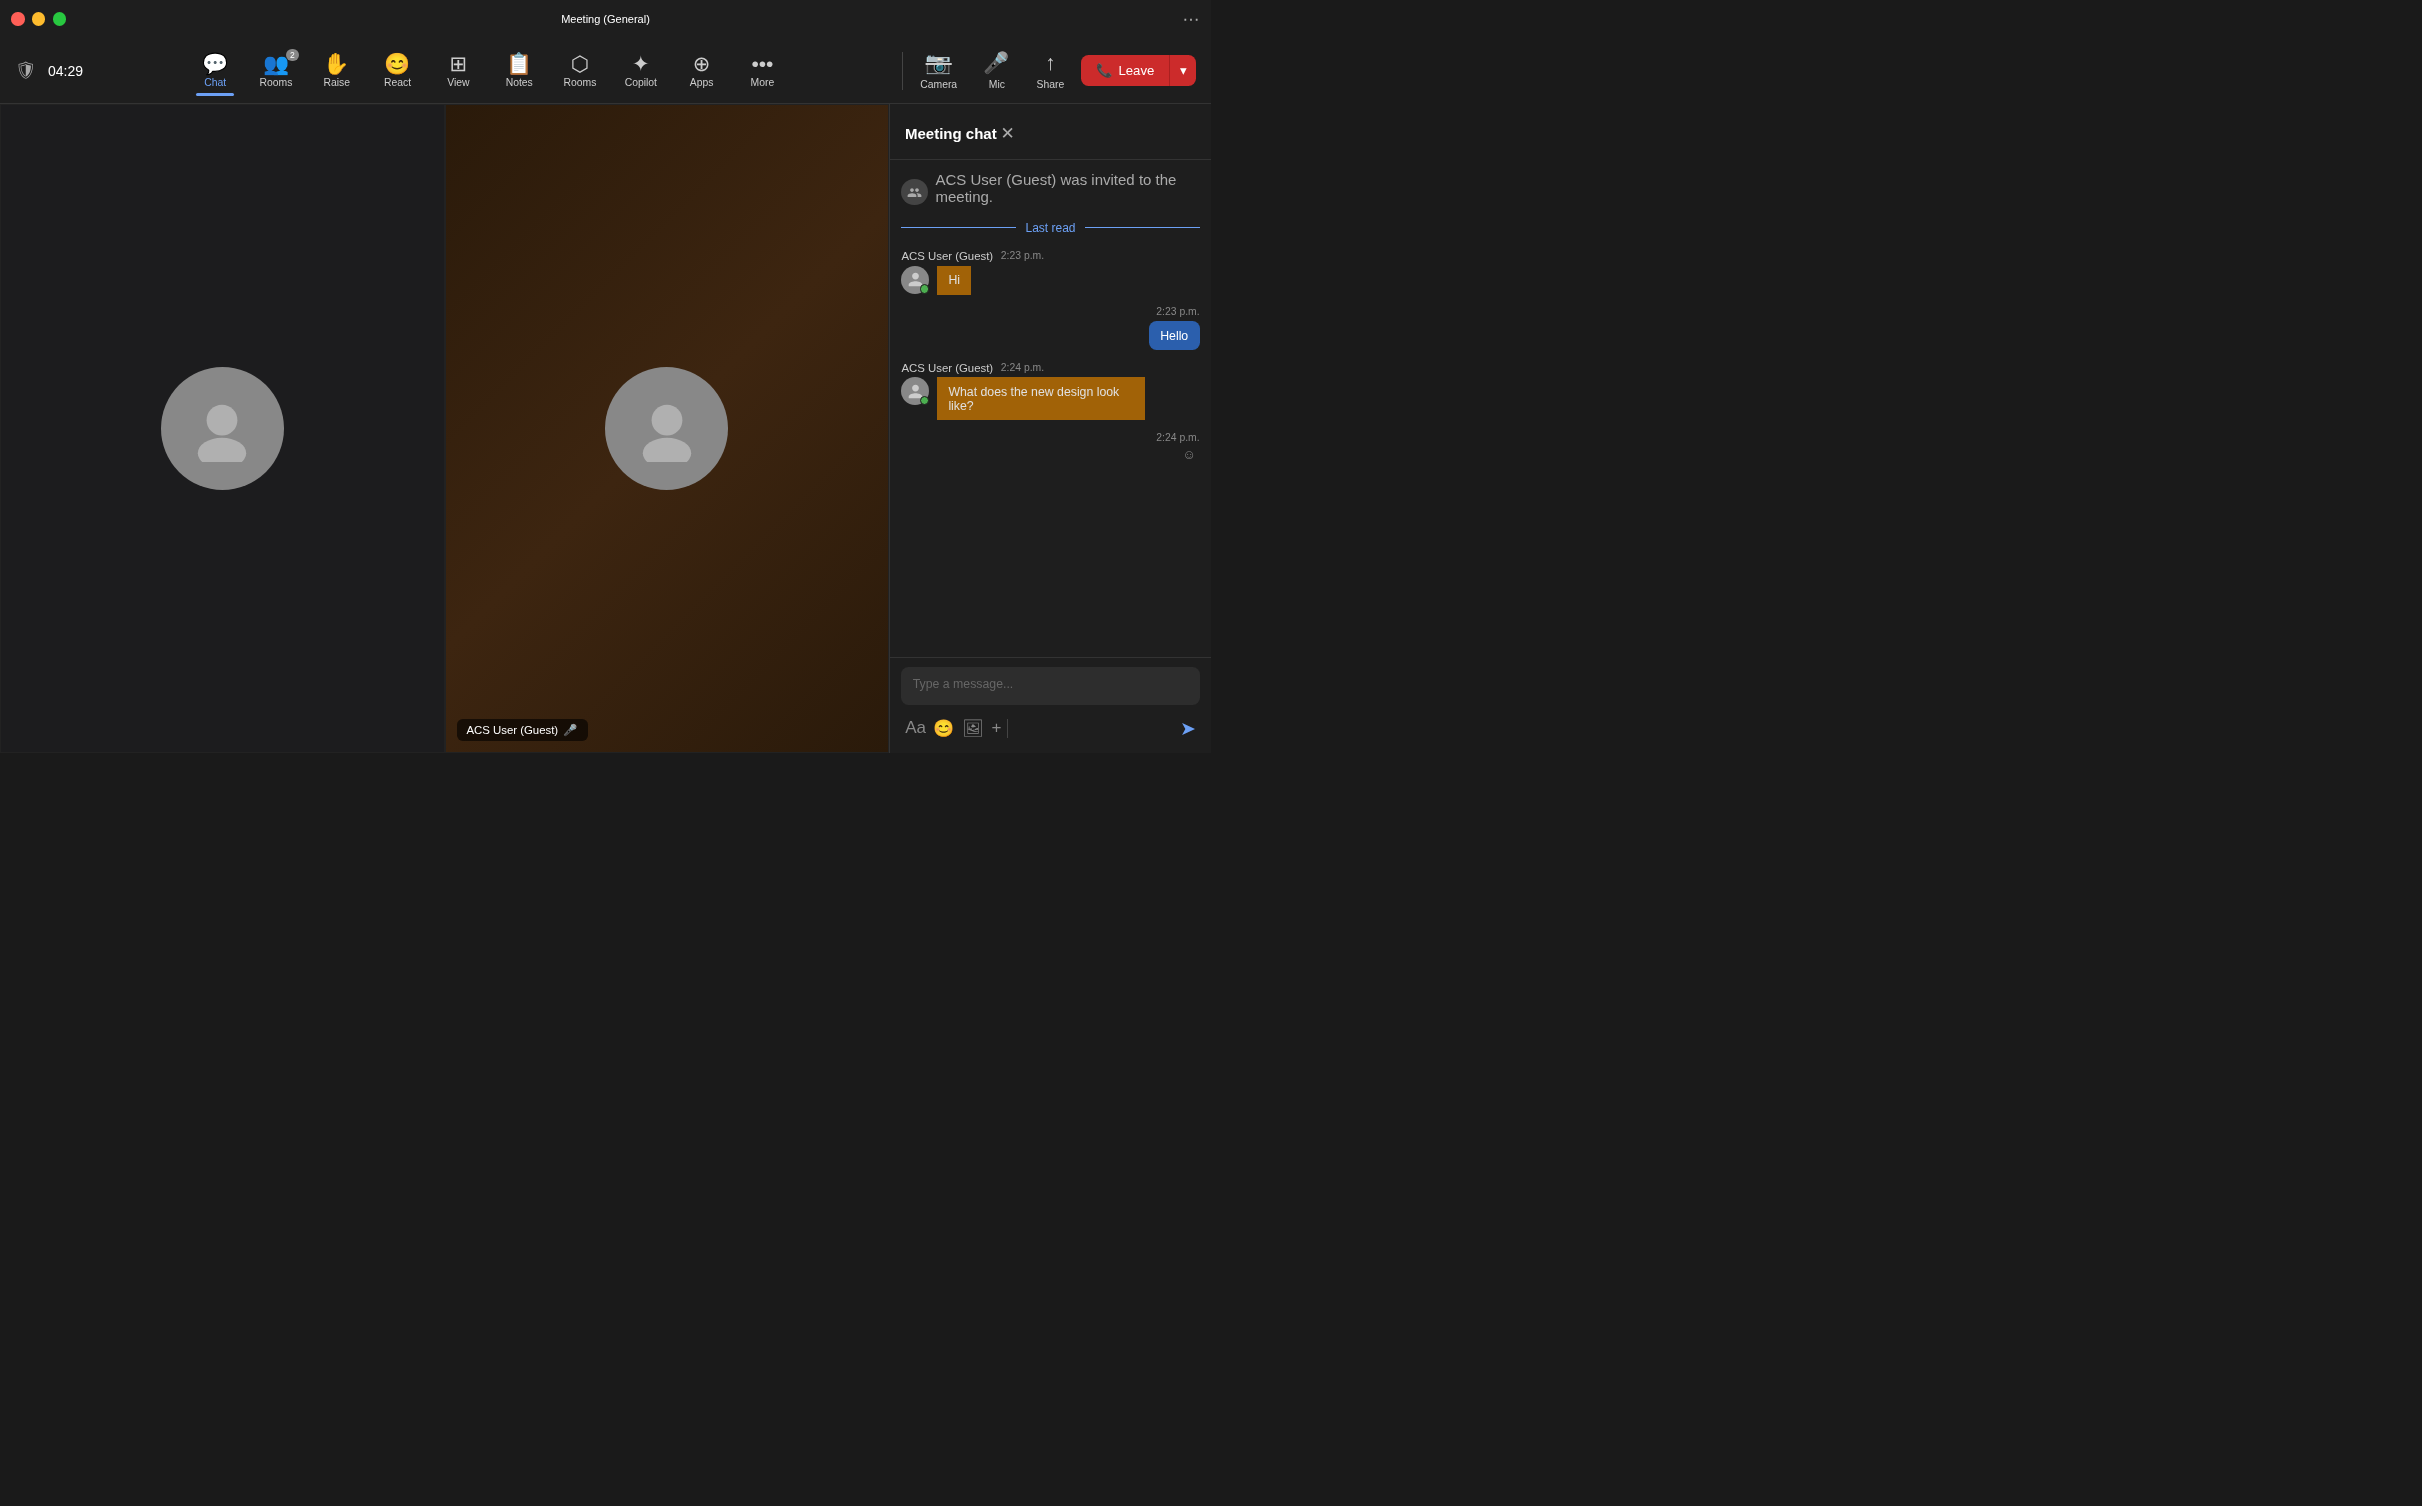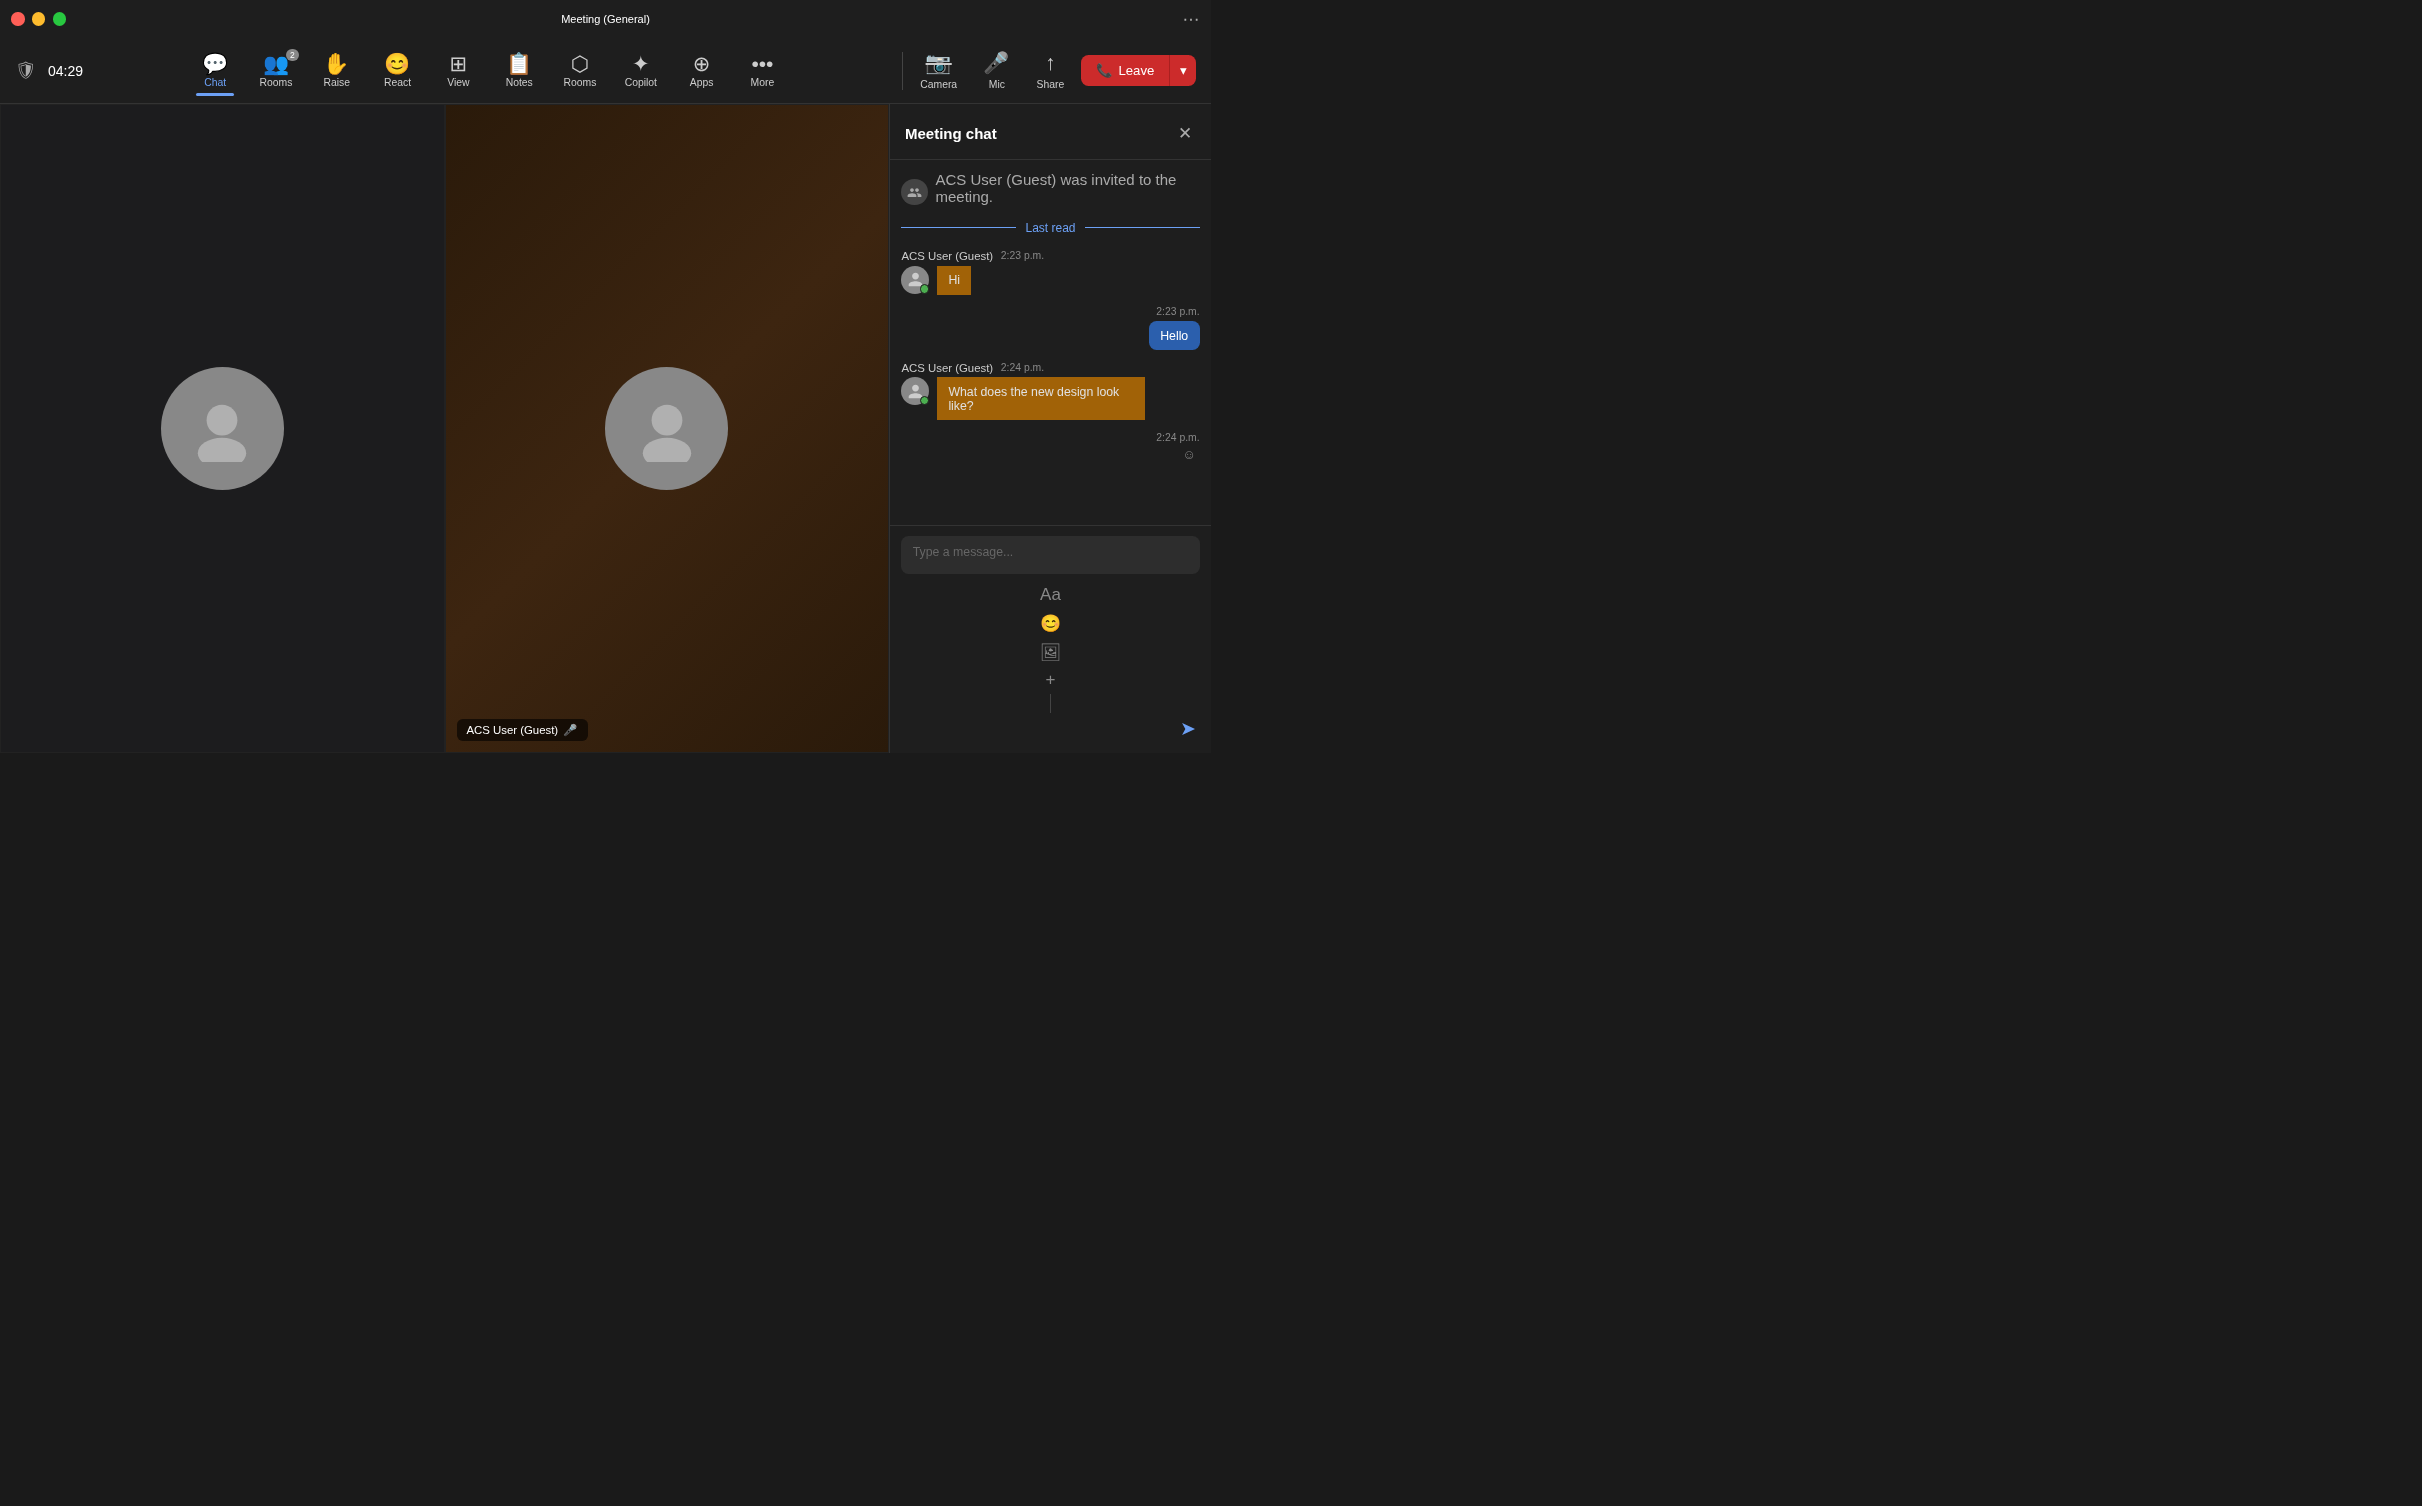--- a/index.html
+++ b/index.html
@@ -232,21 +232,20 @@
     .chat-panel {
       width: 322px;
       background: #1e1e1e;
       border-left: 0.9px solid #333;
       display: flex;
       flex-direction: column;
     }
     .chat-header {
       display: flex;
       align-items: center;
-      justify-content: space-between;
       padding: 15px 15px 11.4px;
       border-bottom: 0.9px solid #333;
     }
     .chat-header-title {
       font-size: 15px;
       font-weight: 600;
       color: #fff;
     }
     .close-btn {
       background: none;
@@ -427,21 +426,20 @@
       padding: 9.5px 11.4px;
       font-size: 12.3px;
       color: #888;
       margin-bottom: 7.6px;
       min-height: 38px;
     }
     .chat-input-actions {
       display: flex;
       align-items: center;
       gap: 0;
-      flex-direction: column;
     }
     .chat-action-btn {
       background: none;
       border: none;
       color: #888;
       font-size: 17px;
       cursor: pointer;
       padding: 3.8px;
       border-radius: 3.8px;
     }

